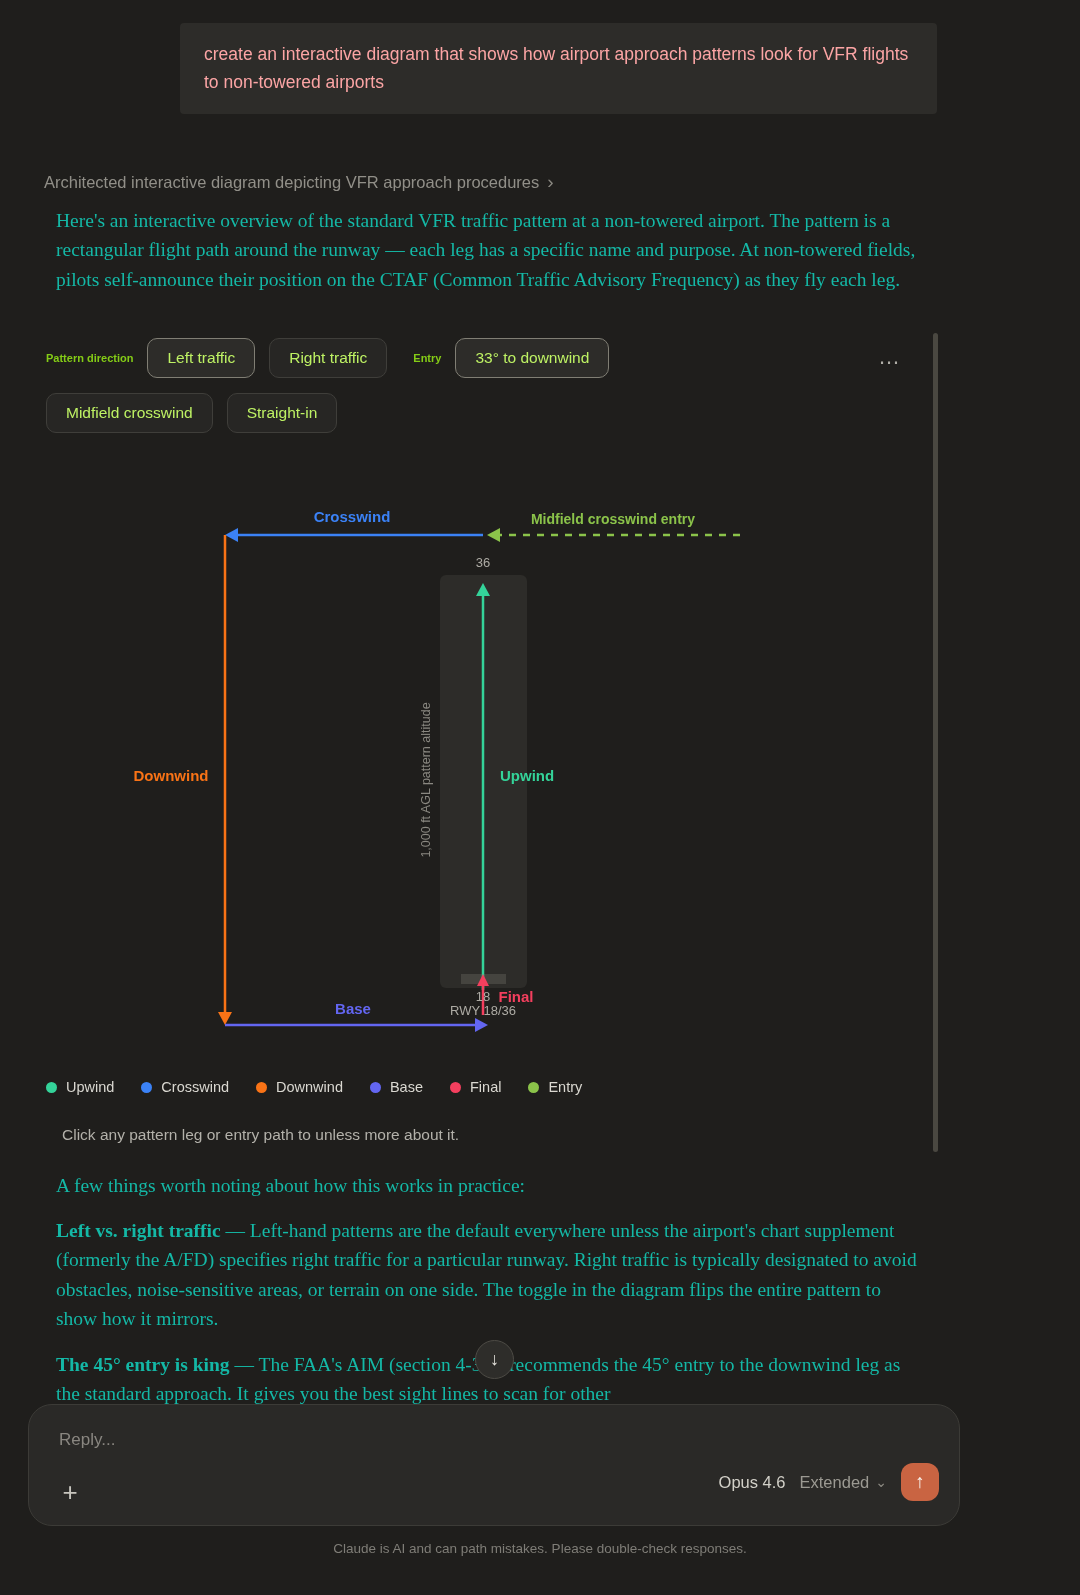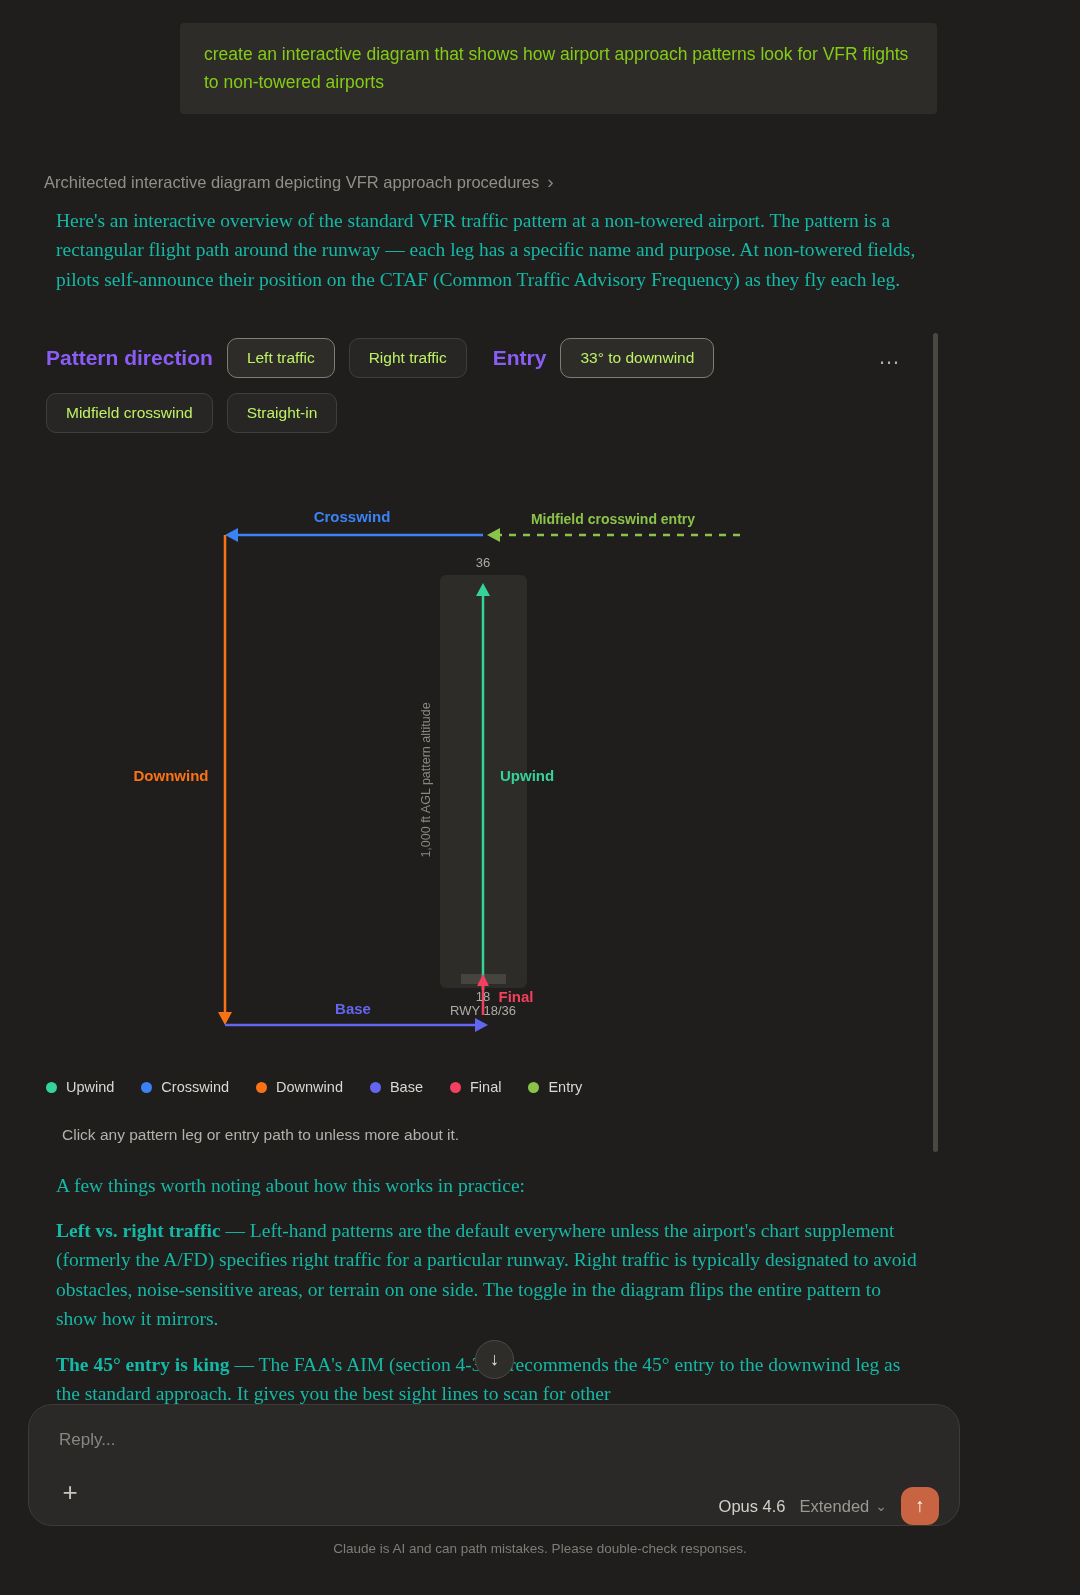--- a/index.html
+++ b/index.html
@@ -9,36 +9,36 @@
     font-family:"Liberation Sans",sans-serif;
     -webkit-font-smoothing:antialiased;
   }
   .abs{position:absolute;}
   .serif{font-family:"Liberation Serif",serif;}
 
   
   .user-bubble{
     left:180px;top:23px;width:757px;box-sizing:border-box;
     background:#2d2c29;border-radius:4px;padding:17px 24px;
-    font-size:17.5px;line-height:1.62;color:#84cc16;
+    font-size:17.5px;line-height:1.62;color:#fca5a5;
   }
 
   
   .thinking{left:44px;top:171px;display:flex;align-items:center;gap:8px;
     color:#918f88;font-size:16.5px;cursor:pointer;}
   .thinking .chev{font-size:19px;color:#8a8881;}
 
   .para{left:56px;width:866px;font-size:19.5px;line-height:1.5;color:#14b8a6;}
   .intro{top:206px;}
 
   
   .ctrl-row{left:46px;display:flex;align-items:center;gap:14px;}
   .row1{top:338px;}
   .row2{top:393px;}
-  .ctrl-label{font-size:21px;font-weight:700;color:#8b5cf6;}
+  .ctrl-label{font-size:11px;font-weight:700;color:#84cc16;}
   .ctrl-label.entry{margin-left:12px;}
   .btn{
     background:#272624;border:1px solid #3f3e3a;color:#bef264;
     border-radius:10px;padding:0 19px;height:38px;display:flex;align-items:center;
     font-size:15.5px;font-family:"Liberation Sans",sans-serif;cursor:pointer;
   }
   .btn.selected{border-color:#807e74;background:#2d2c29;}
   .overflow{left:878px;top:344px;color:#b0aea7;font-size:22px;letter-spacing:1px;cursor:pointer;}
 
   
@@ -74,21 +74,21 @@
     left:28px;top:1404px;width:932px;height:122px;box-sizing:border-box;z-index:10;
     background:#2a2927;border:1px solid #3c3b37;border-radius:24px;
   }
   .composer-input{
     position:absolute;left:28px;top:24px;width:700px;background:transparent;border:none;outline:none;
     color:#e8e6df;font-size:17px;font-family:"Liberation Sans",sans-serif;
   }
   .composer-input::placeholder{color:#898680;}
   .plus-btn{position:absolute;left:26px;bottom:18px;color:#c7c5be;font-size:26px;font-weight:300;
     width:30px;height:30px;display:flex;align-items:center;justify-content:center;cursor:pointer;}
-  .composer-right{position:absolute;right:20px;bottom:0;display:flex;align-items:center;gap:14px;}
+  .composer-right{position:absolute;right:20px;bottom:24px;display:flex;align-items:center;gap:14px;}
   .model-name{color:#d2d0c8;font-size:16.5px;cursor:pointer;}
   .mode-select{color:#9b9992;font-size:16.5px;display:flex;align-items:center;gap:6px;cursor:pointer;}
   .mode-select .chev{font-size:14px;color:#8a8881;}
   .send-btn{
     width:38px;height:38px;border-radius:12px;background:#c96442;border:none;cursor:pointer;
     display:flex;align-items:center;justify-content:center;color:#f7f1ea;font-size:19px;
   }
 
   .footer{left:0;top:1541px;width:1080px;text-align:center;font-size:13.5px;color:#7f7d77;}
 </style>

